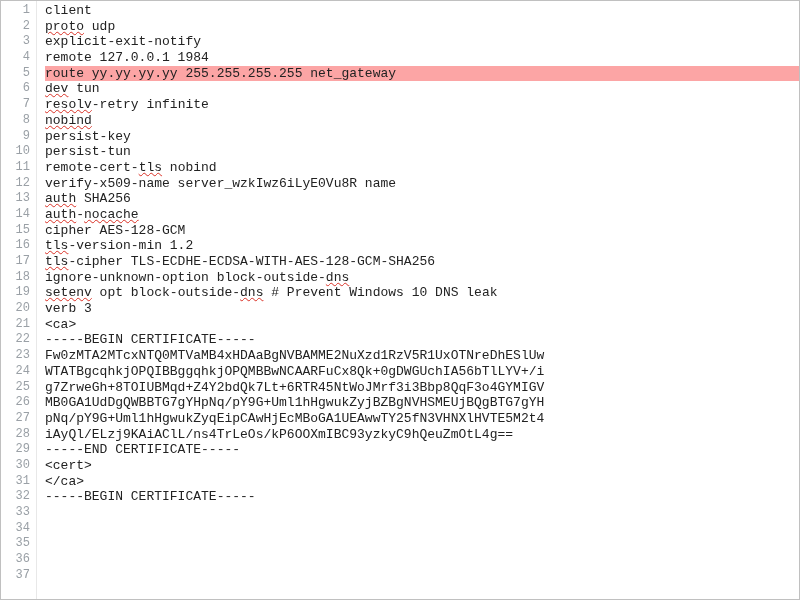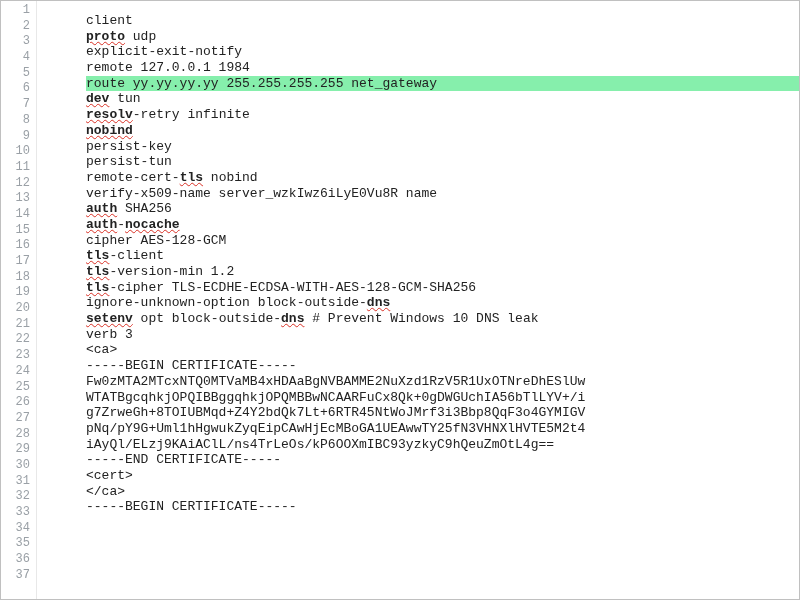--- a/index.html
+++ b/index.html
@@ -28,42 +28,40 @@
     user-select: none;
   }
   .gutter div {
     height: 15.7px;
     line-height: 15.7px;
     padding-right: 6px;
     font-size: 12px;
   }
   .code {
     flex: 1;
-    padding-top: 12px;
+    padding-top: 2px;
     padding-left: 8px;
     overflow: hidden;
     position: relative;
-    margin-left: 41px;
   }
   .line {
     height: 15.7px;
     line-height: 15.7px;
     white-space: pre;
     color: #222;
     position: relative;
   }
   .line.current {
-    background: #86efac;
+    background: #fca5a5;
   }
   
   .sq {
     text-decoration: underline wavy #d93025;
     text-decoration-thickness: 1px;
     text-underline-offset: 1px;
-    font-weight: bold;
   }
 </style>
 </head>
 <body>
 
 <div class="editor">
   <div class="gutter" id="gutter">
       <div>1</div>
       <div>2</div>
       <div>3</div>
@@ -111,31 +109,31 @@
       <div class="line"><span class="sq">dev</span><span> tun</span></div>
       <div class="line"><span class="sq">resolv</span><span>-retry infinite</span></div>
       <div class="line"><span class="sq">nobind</span></div>
       <div class="line"><span>persist-key</span></div>
       <div class="line"><span>persist-tun</span></div>
       <div class="line"><span>remote-cert-</span><span class="sq">tls</span><span> nobind</span></div>
       <div class="line"><span>verify-x509-name server_wzkIwz6iLyE0Vu8R name</span></div>
       <div class="line"><span class="sq">auth</span><span> SHA256</span></div>
       <div class="line"><span class="sq">auth</span><span>-</span><span class="sq">nocache</span></div>
       <div class="line"><span>cipher AES-128-GCM</span></div>
-      <div class="line"><span class="sq">tls</span><span>-client</span></div>
       <div class="line"><span class="sq">tls</span><span>-version-min 1.2</span></div>
       <div class="line"><span class="sq">tls</span><span>-cipher TLS-ECDHE-ECDSA-WITH-AES-128-GCM-SHA256</span></div>
       <div class="line"><span>ignore-unknown-option block-outside-</span><span class="sq">dns</span></div>
       <div class="line"><span class="sq">setenv</span><span> opt block-outside-</span><span class="sq">dns</span><span> # Prevent Windows 10 DNS leak</span></div>
       <div class="line"><span>verb 3</span></div>
       <div class="line"><span>&lt;ca&gt;</span></div>
       <div class="line"><span>-----BEGIN CERTIFICATE-----</span></div>
       <div class="line"><span>Fw0zMTA2MTcxNTQ0MTVaMB4xHDAaBgNVBAMME2NuXzd1RzV5R1UxOTNreDhESlUw</span></div>
       <div class="line"><span>WTATBgcqhkjOPQIBBggqhkjOPQMBBwNCAARFuCx8Qk+0gDWGUchIA56bTlLYV+/i</span></div>
       <div class="line"><span>g7ZrweGh+8TOIUBMqd+Z4Y2bdQk7Lt+6RTR45NtWoJMrf3i3Bbp8QqF3o4GYMIGV</span></div>
+      <div class="line"><span>MB0GA1UdDgQWBBTG7gYHpNq/pY9G+Uml1hHgwukZyjBZBgNVHSMEUjBQgBTG7gYH</span></div>
       <div class="line"><span>pNq/pY9G+Uml1hHgwukZyqEipCAwHjEcMBoGA1UEAwwTY25fN3VHNXlHVTE5M2t4</span></div>
       <div class="line"><span>iAyQl/ELzj9KAiAClL/ns4TrLeOs/kP6OOXmIBC93yzkyC9hQeuZmOtL4g==</span></div>
       <div class="line"><span>-----END CERTIFICATE-----</span></div>
       <div class="line"><span>&lt;cert&gt;</span></div>
       <div class="line"><span>&lt;/ca&gt;</span></div>
       <div class="line"><span>-----BEGIN CERTIFICATE-----</span></div>
     </div>
 </div>
 
 </body></html>

